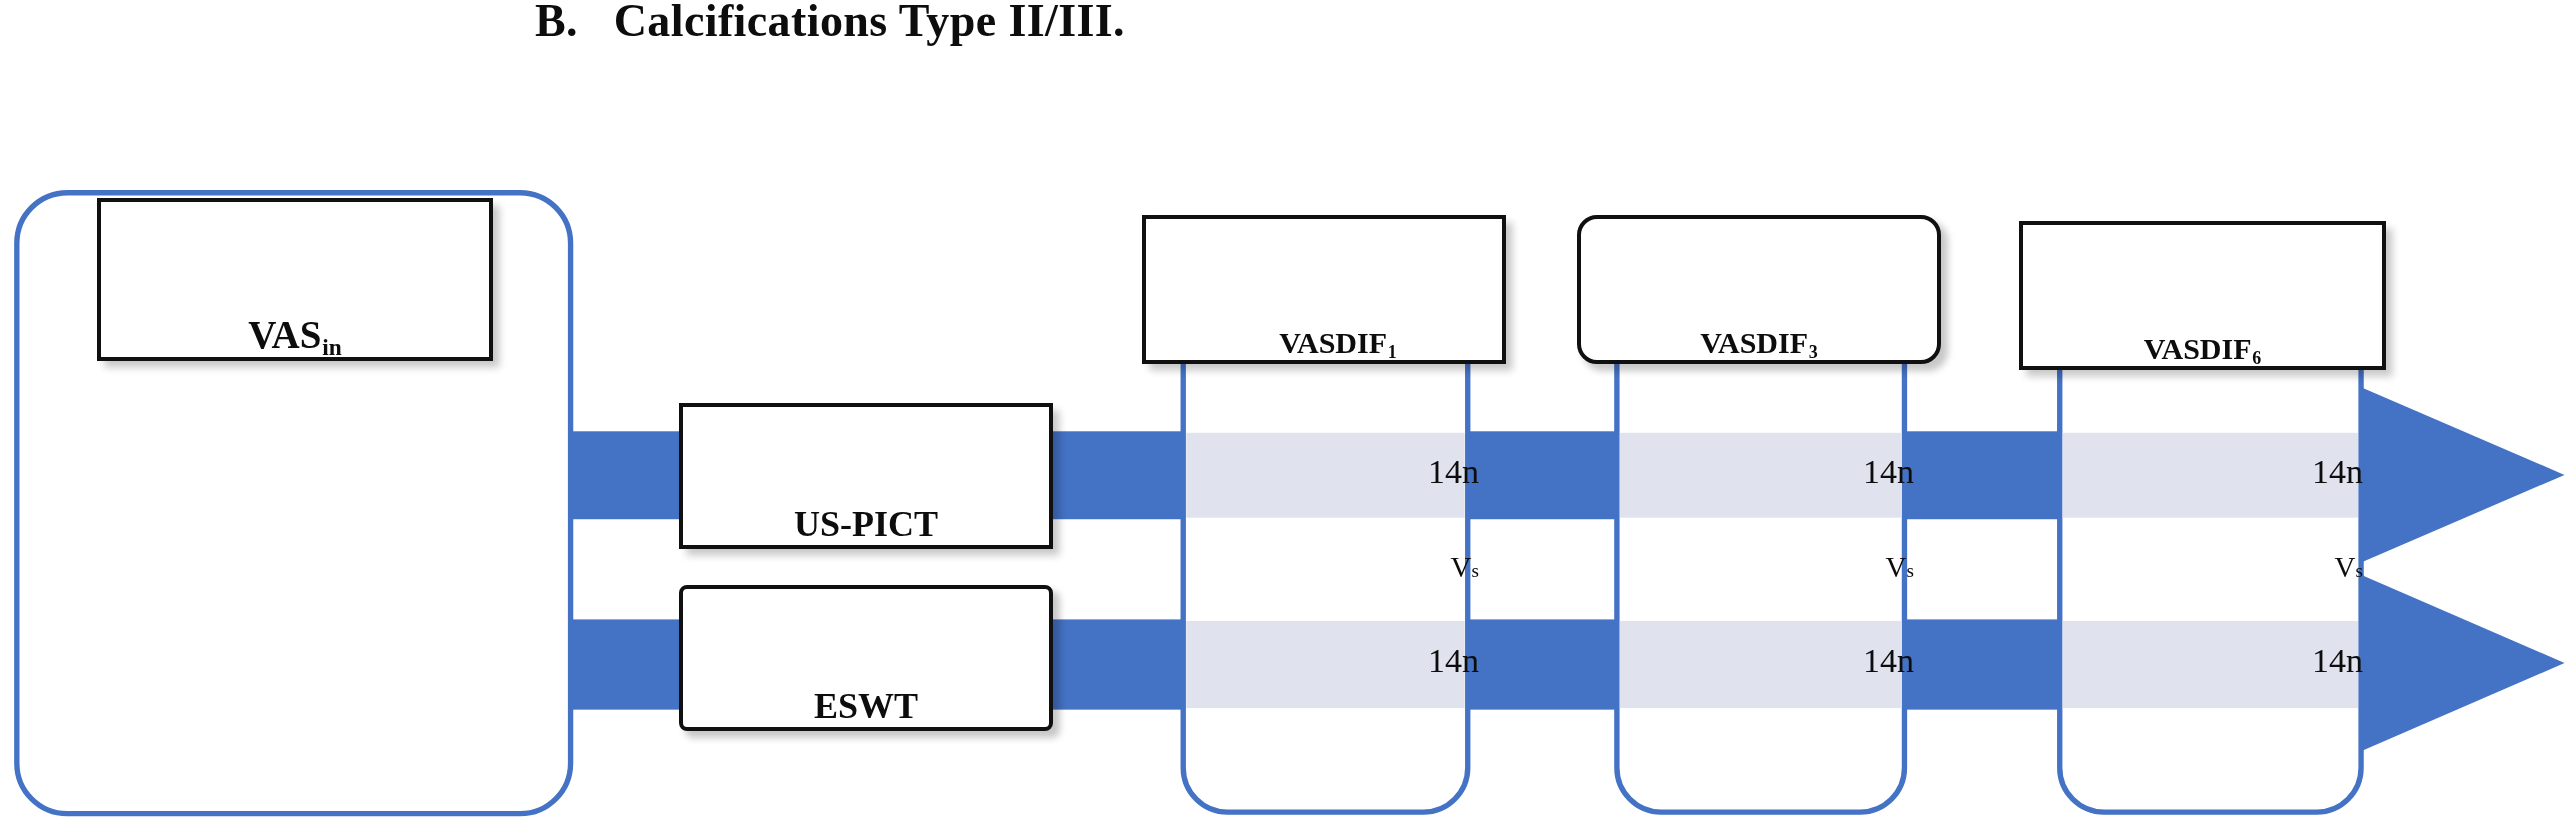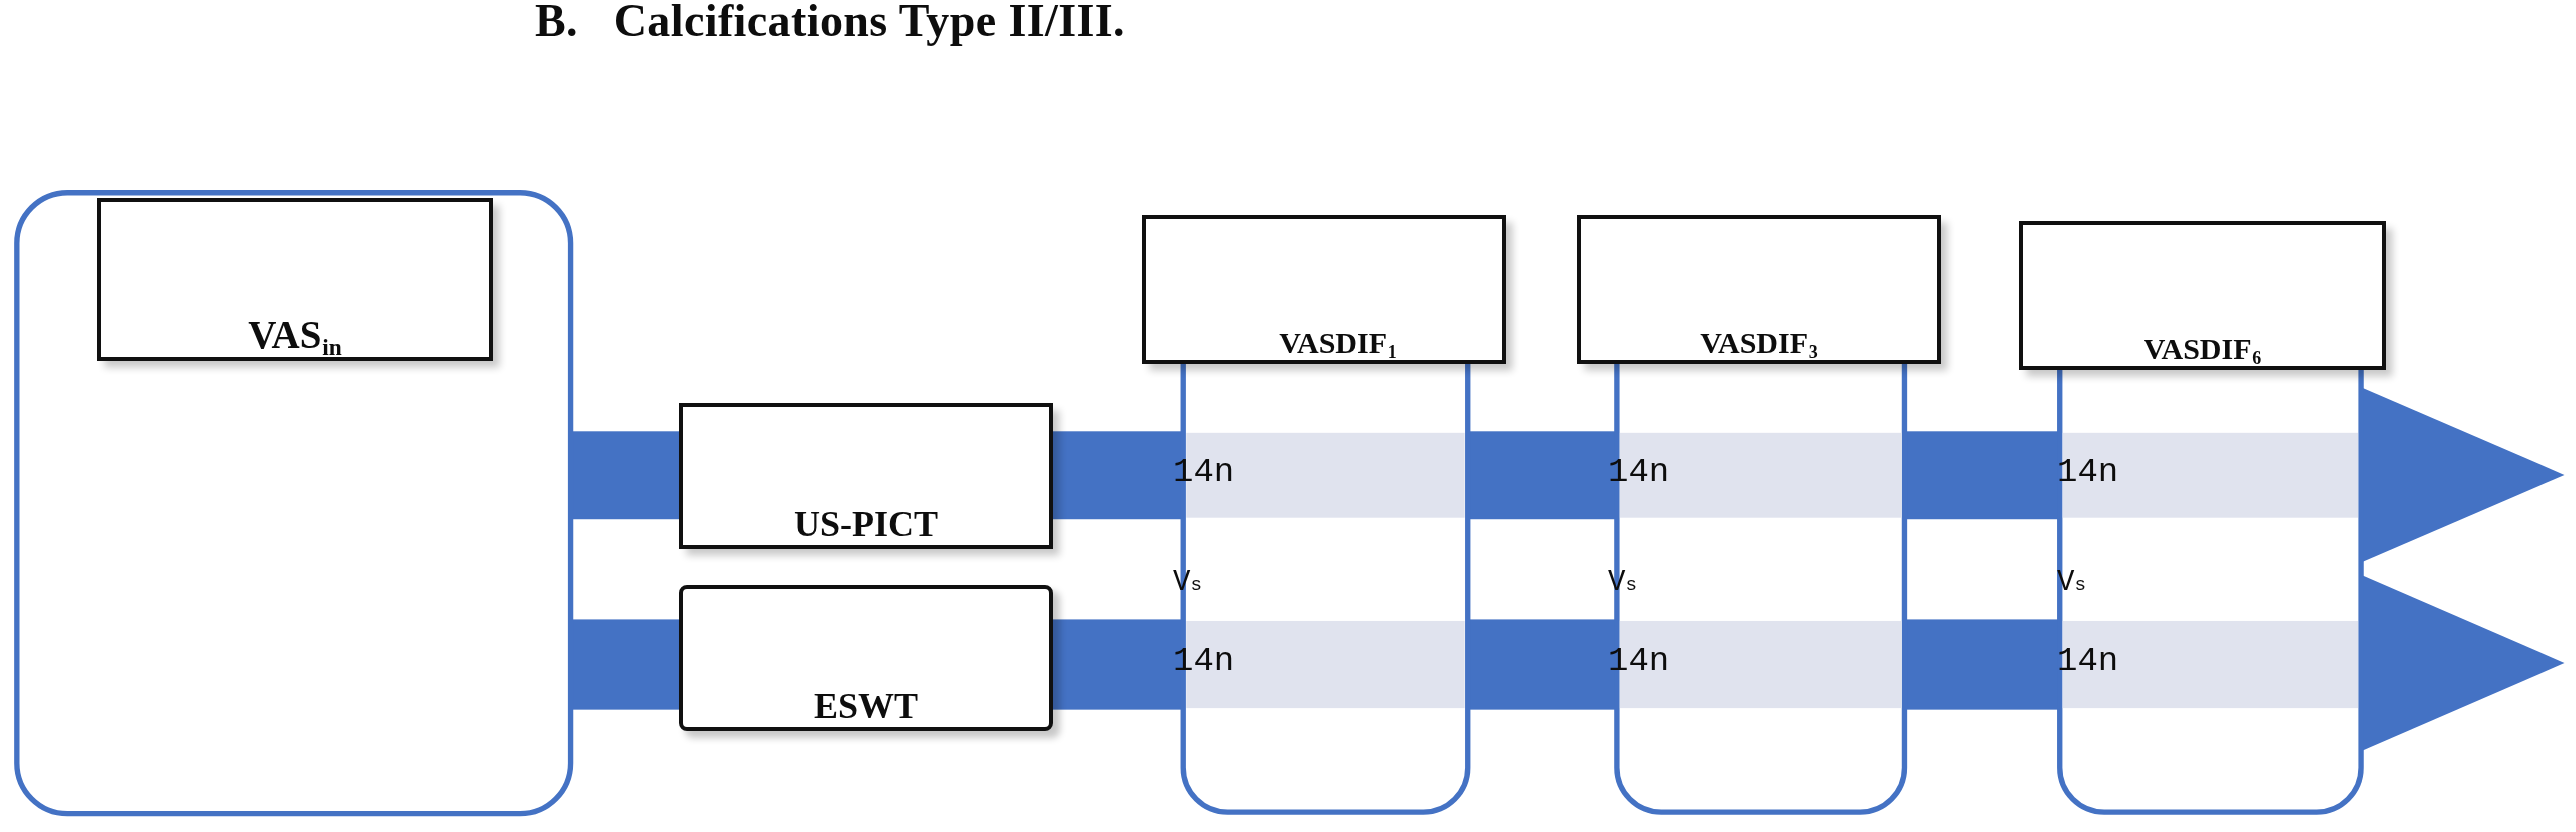--- a/index.html
+++ b/index.html
@@ -40,33 +40,33 @@
     vertical-align:baseline;
     position:relative;top:.28em;
     font-weight:bold;
     margin-left:0.8px;
   }
 
   #box-vas   {left:44px; top:90px; width:181px;height:74px; font-size:35px;}
   #box-uspict{left:317px;top:184px;width:173px;height:67px; font-size:33px;margin-top:12px;}
   #box-eswt  {left:317px;top:280px;width:173px;height:67px; font-size:33px;border-radius:8px;}
   #box-vd1   {left:533px;top:98px;width:167px;height:67px; font-size:26px;padding-left:28px;}
-  #box-vd3   {left:737px;top:98px;width:167px;height:67px; font-size:26px;}
+  #box-vd3   {left:737px;top:98px;width:167px;height:67px; font-size:26px;border-radius:20px;}
   #box-vd6   {left:947px;top:98px;width:167px;height:67px;font-size:26px;}
 
   
   .freetext{
     position:absolute;z-index:45;
-    white-space:nowrap;text-align:left;
-    font-family:Liberation Mono, monospace;
+    white-space:nowrap;text-align:right;
+    font-family:Liberation Serif, serif;
   }
   #t-28n{left:69px;top:264px;width:153px;font-size:31px;}
 
   .cellnum{font-size:31px;}
-  .cellvs{font-size:25px;margin-top:15px;}
+  .cellvs{font-size:25px;}
   .cellvs .sm{font-size:.66em;}
 
   
   #c1-top{left:540px;top:203px;width:153px;}
   #c1-mid{left:540px;top:249px;width:153px;}
   #c1-bot{left:540px;top:291px;width:153px;}
   #c2-top{left:743px;top:203px;width:153px;}
   #c2-mid{left:743px;top:249px;width:153px;}
   #c2-bot{left:743px;top:291px;width:153px;}
   #c3-top{left:954px;top:203px;width:153px;}

